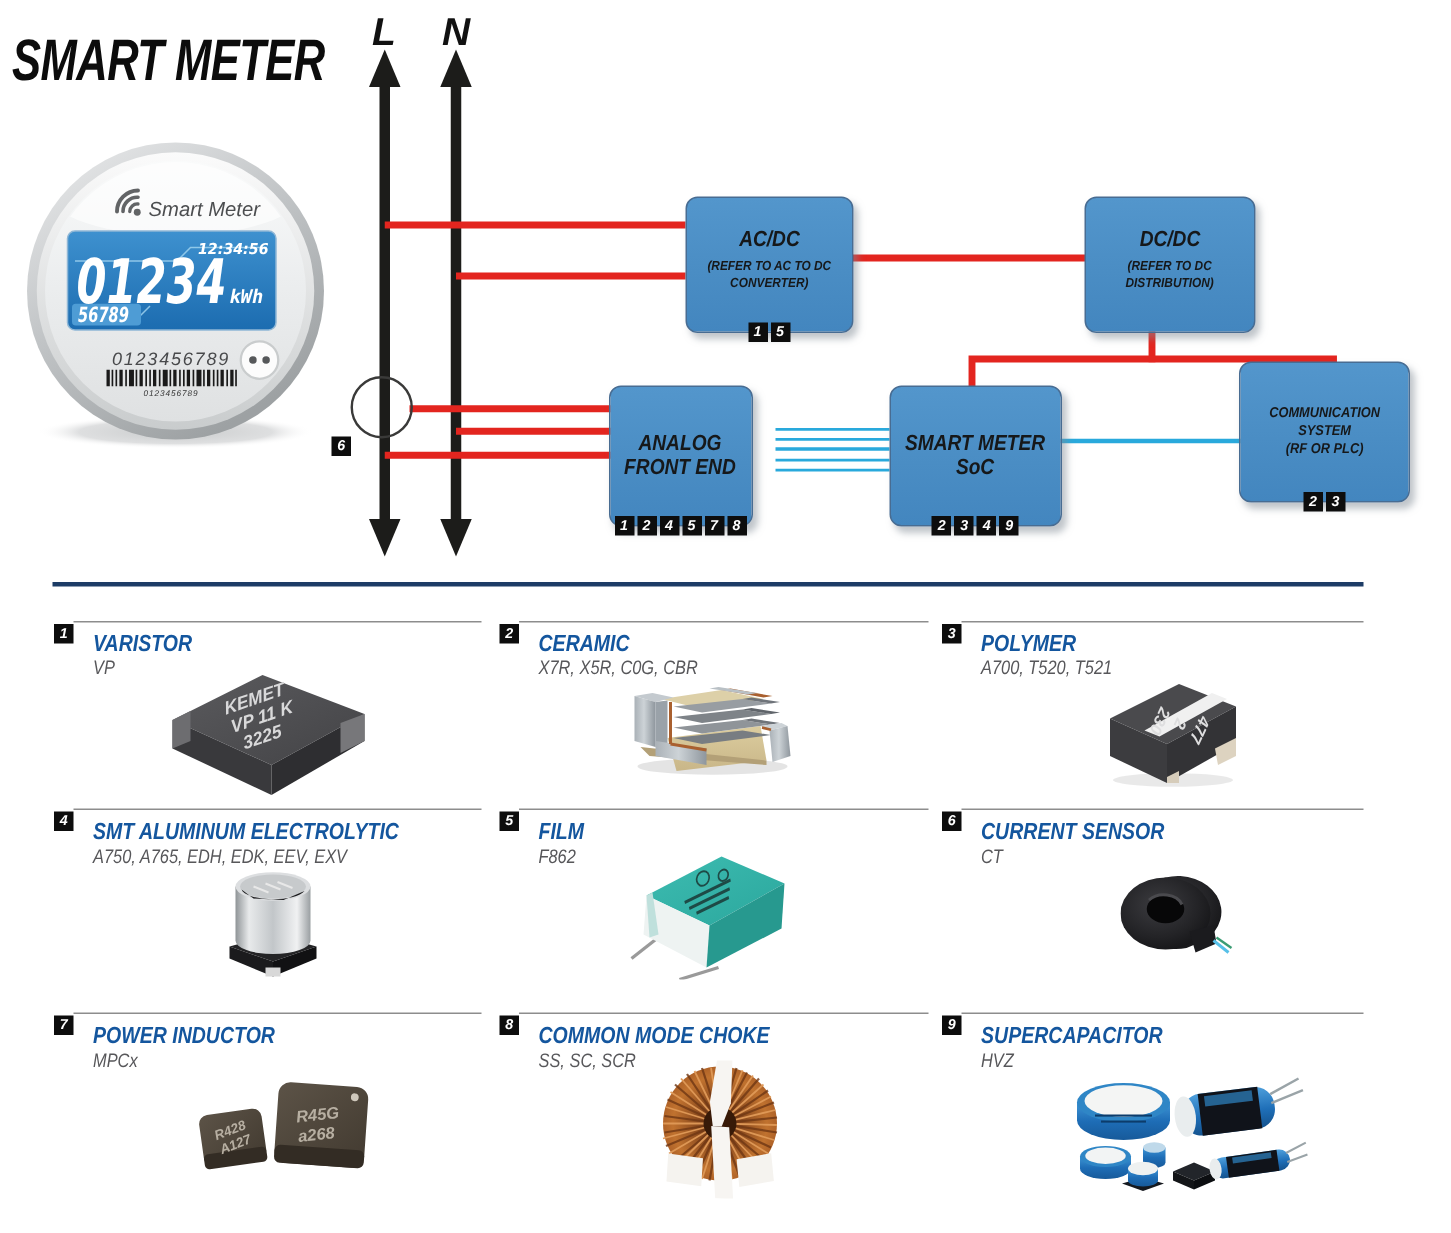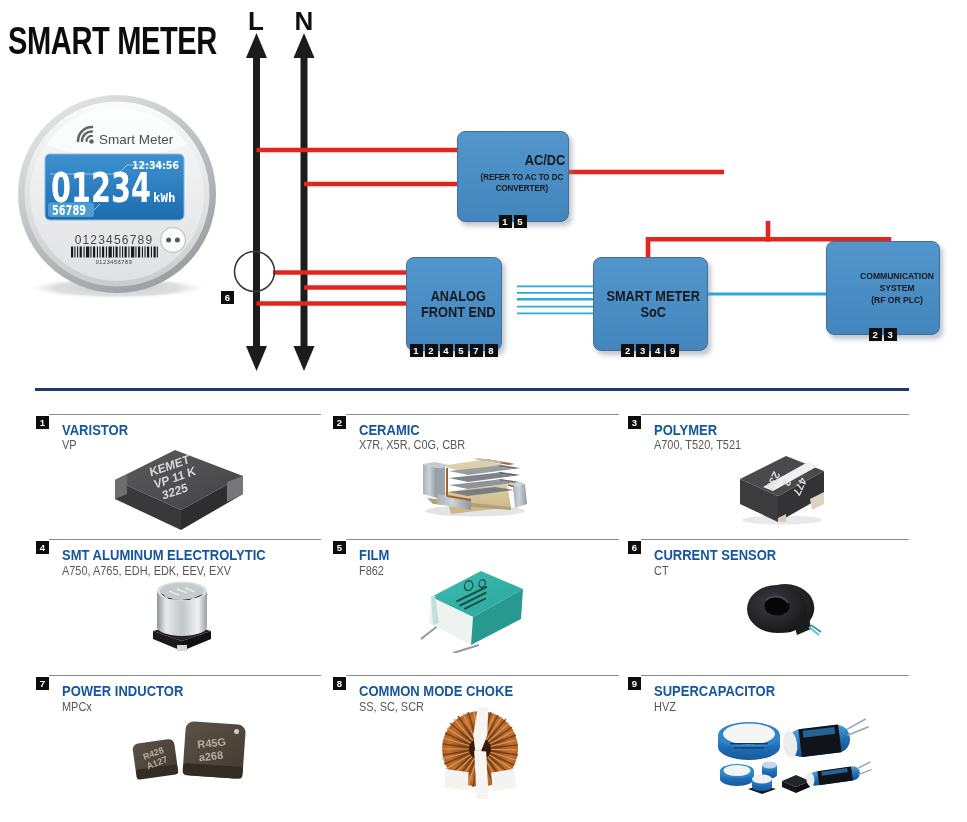--- a/index.html
+++ b/index.html
@@ -1,33 +1,33 @@
 <!DOCTYPE html>
 <html><head>
 <meta charset="utf-8">
 <style>
   * { margin:0; padding:0; box-sizing:border-box; }
   html,body { width:967px; height:822px; background:#ffffff; overflow:hidden;
     font-family:"Liberation Sans", sans-serif; }
-  #page { position:relative; width:967px; height:822px; background:#fff; }
+  #page { position:relative; width:967px; height:822px; background:#fff;font-style:italic; }
 
   
   #main-title{
     position:absolute; left:8px; top:21px; font-size:39px; font-weight:bold; line-height:1;
     color:#0c0c0c; letter-spacing:-.5px; transform:scaleX(.745); transform-origin:left top;
     white-space:nowrap;
   }
 
   
   #diagram-svg{ position:absolute; left:0; top:0; }
   .dbox{
     position:absolute; background:linear-gradient(180deg,#5396cc 0%, #4a8dc4 55%, #4386bf 100%);
     border:1.5px solid #486c92; border-radius:8px;
     box-shadow:3px 4px 5px rgba(130,140,150,.5);
-    display:flex; flex-direction:column; align-items:flex-end; justify-content:center;
+    display:flex; flex-direction:column; align-items:center; justify-content:center;
     text-align:center; color:#16181a;
   }
   .dbox .bt{ font-weight:bold; font-size:14.5px; line-height:16px; transform:scaleX(.88); white-space:nowrap;}
   .dbox .bs{ font-weight:bold; font-size:8.8px; line-height:11px; margin-top:4px; transform:scaleX(.9); white-space:nowrap;}
   .dbox .bs3{ font-weight:bold; font-size:9.5px;  line-height:12px; transform:scaleX(.9); white-space:nowrap;}
   .tagrow{ position:absolute; left:0; right:0; bottom:-7px; display:flex; justify-content:center; gap:2px; }
   .ntag{
     width:13px; height:13px; background:#0d0d0d; color:#fff; font-size:9.5px; font-weight:bold;
     display:flex; align-items:center; justify-content:center; flex:0 0 auto;
     font-family:"Liberation Sans",sans-serif;
@@ -94,20 +94,24 @@
 
   <div class="dbox" style="left:456.5px; top:131px; width:112px; height:91px; padding-bottom:7px;">
     <div class="bt">AC/DC</div>
     <div class="bs"><span>(REFER TO AC TO DC</span><br><span>CONVERTER)</span></div>
     <div class="tagrow">
       <span class="ntag">1</span>
       <span class="ntag">5</span>
     </div>
   </div>
 
+  <div class="dbox" style="left:723px; top:131px; width:114px; height:91px; padding-bottom:7px;">
+    <div class="bt">DC/DC</div>
+    <div class="bs"><span>(REFER TO DC</span><br><span>DISTRIBUTION)</span></div>
+  </div>
 
   <div class="dbox" style="left:405.5px; top:256.5px; width:96px; height:94px;">
     <div class="bt"><span>ANALOG</span><br><span>FRONT END</span></div>
     <div class="tagrow">
       <span class="ntag">1</span>
       <span class="ntag">2</span>
       <span class="ntag">4</span>
       <span class="ntag">5</span>
       <span class="ntag">7</span>
       <span class="ntag">8</span>

